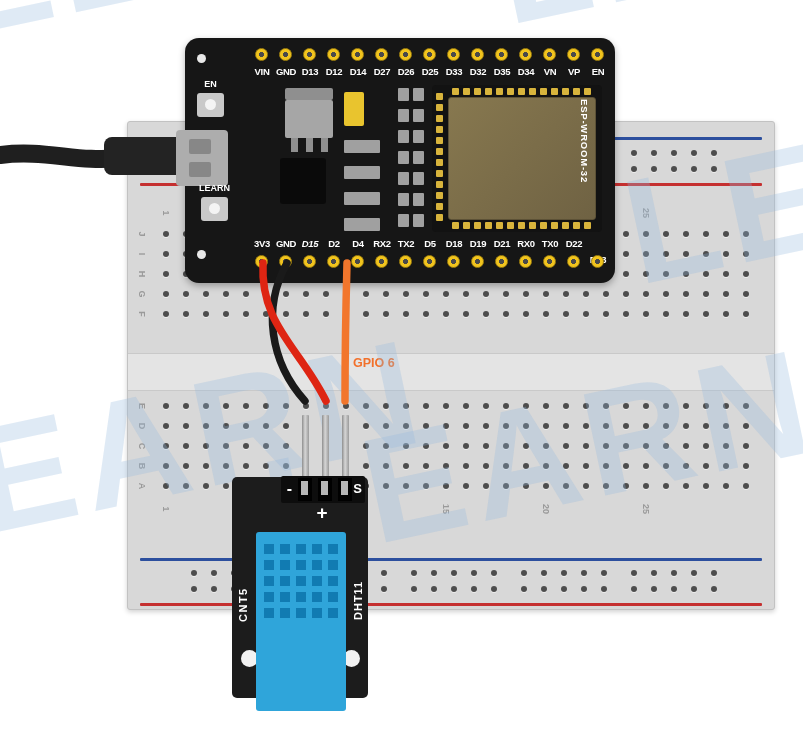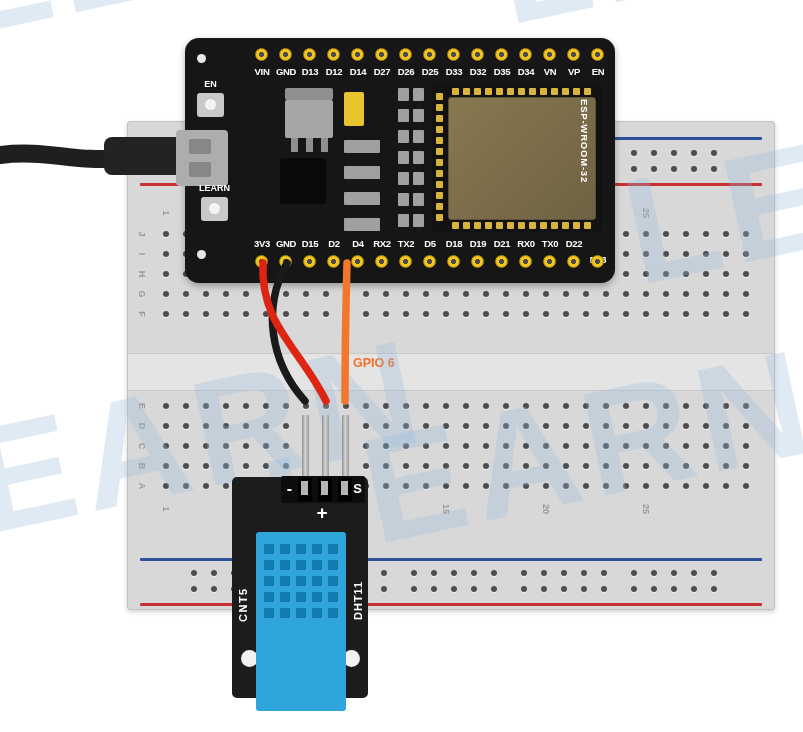--- a/index.html
+++ b/index.html
@@ -585,21 +585,21 @@
       <div class="esp-hole" style="left: 358px; top: 10px;"></div>
       <div class="esp-pinlabel" style="left: 352px; top: 28px;">VN</div>
       <div class="esp-hole" style="left: 382px; top: 10px;"></div>
       <div class="esp-pinlabel" style="left: 376px; top: 28px;">VP</div>
       <div class="esp-hole" style="left: 406px; top: 10px;"></div>
       <div class="esp-pinlabel" style="left: 400px; top: 28px;">EN</div>
       <div class="esp-pinlabel" style="left: 64px; top: 200px;">3V3</div>
       <div class="esp-hole" style="left: 70px; top: 217px;"></div>
       <div class="esp-pinlabel" style="left: 88px; top: 200px;">GND</div>
       <div class="esp-hole" style="left: 94px; top: 217px;"></div>
-      <div class="esp-pinlabel" style="left: 112px; top: 200px;">D15</div>
+      <div class="esp-pinlabel" style="left: 112px; top: 200px; font-style: italic;">D15</div>
       <div class="esp-hole" style="left: 118px; top: 217px;"></div>
       <div class="esp-pinlabel" style="left: 136px; top: 200px;">D2</div>
       <div class="esp-hole" style="left: 142px; top: 217px;"></div>
       <div class="esp-pinlabel" style="left: 160px; top: 200px;">D4</div>
       <div class="esp-hole" style="left: 166px; top: 217px;"></div>
       <div class="esp-pinlabel" style="left: 184px; top: 200px;">RX2</div>
       <div class="esp-hole" style="left: 190px; top: 217px;"></div>
       <div class="esp-pinlabel" style="left: 208px; top: 200px;">TX2</div>
       <div class="esp-hole" style="left: 214px; top: 217px;"></div>
       <div class="esp-pinlabel" style="left: 232px; top: 200px;">D5</div>

